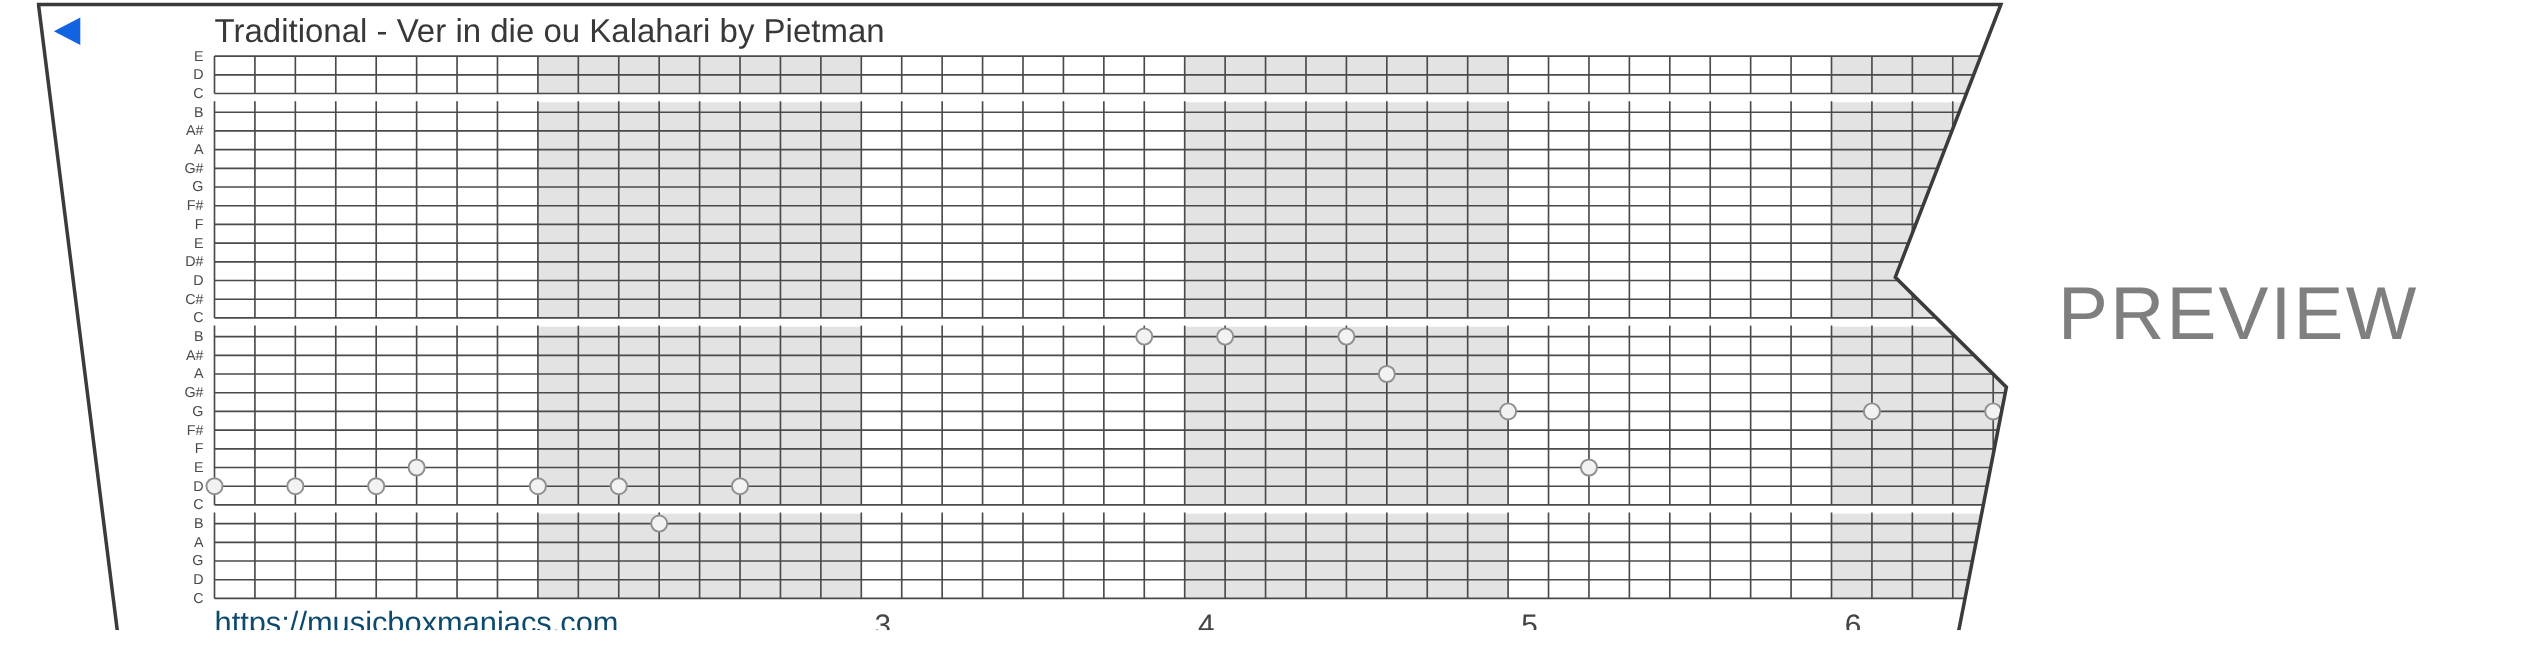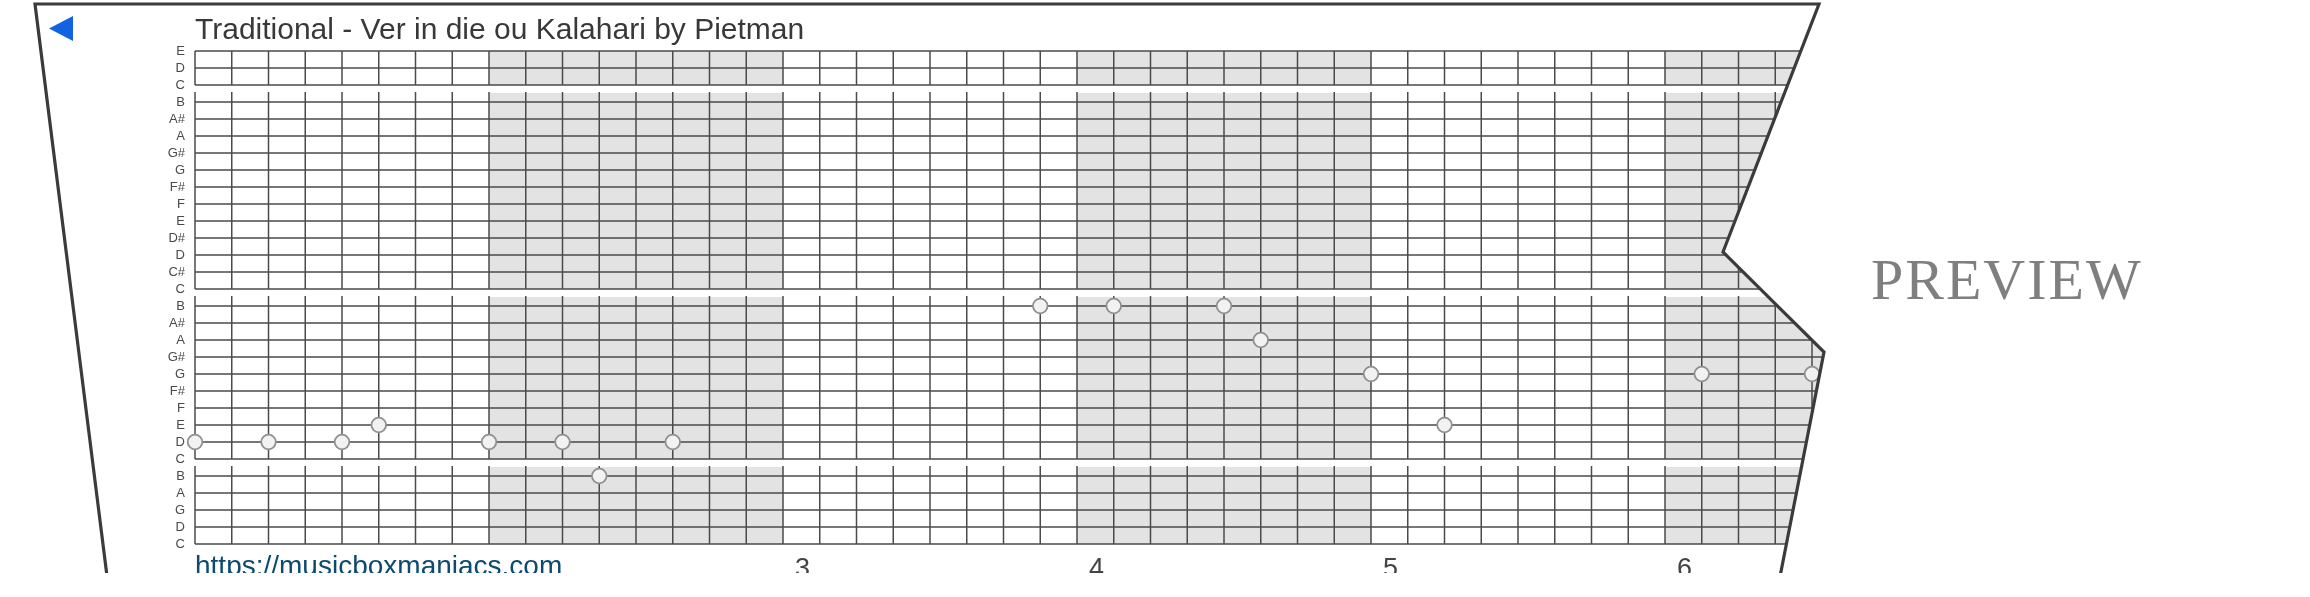--- a/index.html
+++ b/index.html
@@ -2,21 +2,21 @@
 <html><head>
 <meta charset="utf-8">
 <style>
   html,body{margin:0;padding:0;background:#fff;}
   #stage{position:relative;width:2310px;height:573px;background:#fff;overflow:hidden;
          font-family:"Liberation Sans","DejaVu Sans",sans-serif;margin-left:33px;}
   #paper-svg{position:absolute;left:0;top:0;}
   .txt{position:absolute;white-space:nowrap;}
   #melody-title{left:162px;top:12px;font-size:30px;color:#383838;}
   #site-url{left:162px;top:550px;font-size:28px;color:#0c4a6e;}
-  #preview-watermark{left:1838px;top:246px;font-size:58px;color:#7f7f7f;letter-spacing:2px;font-family:Liberation Serif, serif;}
+  #preview-watermark{left:1838px;top:246px;font-size:68px;color:#7f7f7f;letter-spacing:2px;}
   .note-label{position:absolute;width:60px;text-align:right;font-size:13px;color:#4a4a4a;
               height:16px;line-height:16px;}
   .measure-number{position:absolute;font-size:27px;color:#444;}
   #back-arrow{position:absolute;left:14px;top:14px;width:30px;height:30px;cursor:pointer;}
 </style>
 </head>
 <body>
 
 <div id="stage">
 

